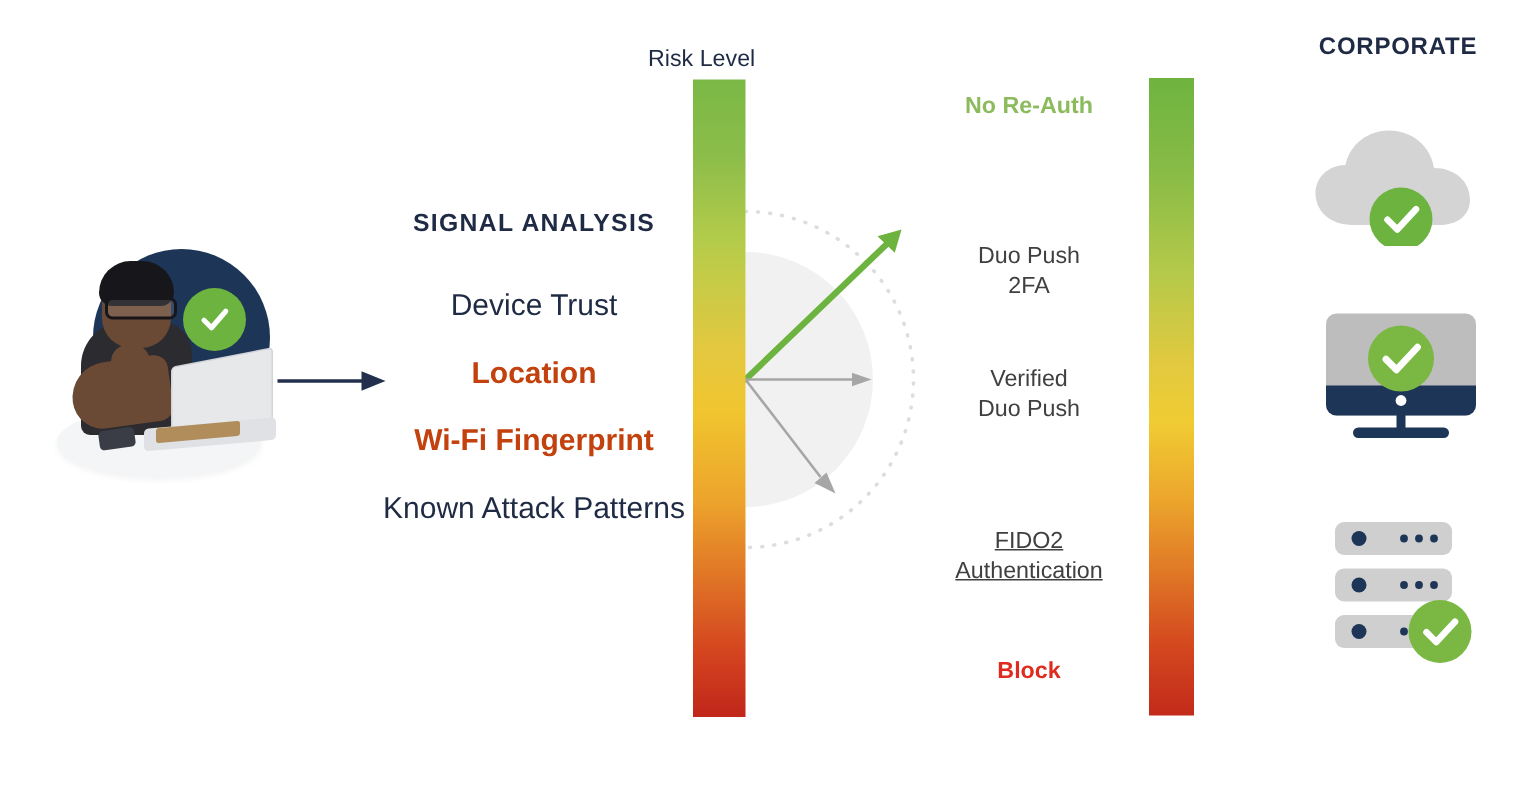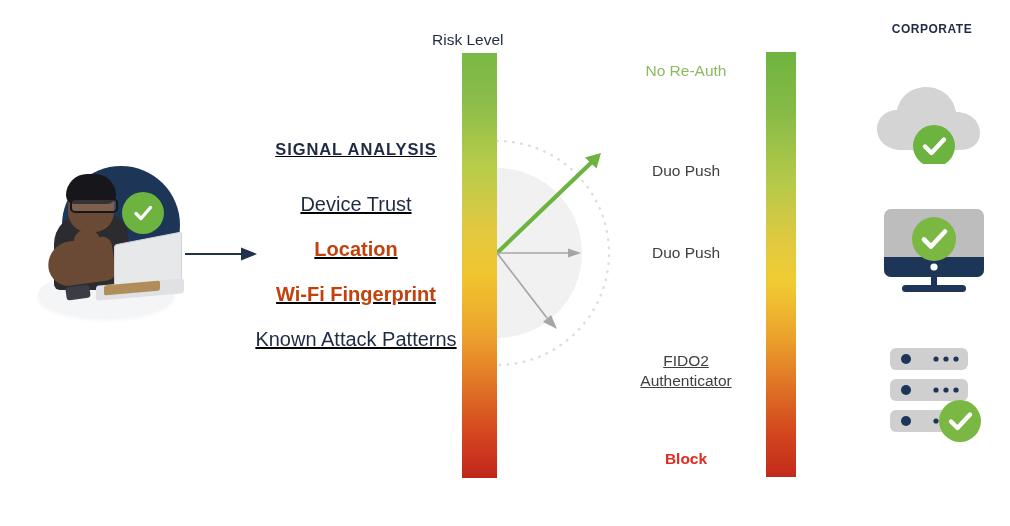--- a/index.html
+++ b/index.html
@@ -102,21 +102,20 @@
 
   .check-glyph { display:block; }
 
   
   #flow-arrow { left: 183px; top: 240px; width: 76px; height: 28px; }
 
   
   #signal-analysis-panel {
     left: 232px; top: 140px; width: 248px;
     text-align: center;
-    text-decoration: underline;
   }
   #signal-analysis-title {
     font-size: 16.5px;
     font-weight: bold;
     letter-spacing: 0.9px;
     color: #1f2a44;
     margin-bottom: 34px;
   }
   .signal-item {
     font-size: 20px;
@@ -160,28 +159,28 @@
       #e07a26 77%, #d4481f 89%, #c22a1a 100%);
   }
   .auth-label {
     position: absolute;
     width: 180px;
     text-align: center;
     font-size: 15.5px;
     color: #404040;
     line-height: 1.3;
   }
-  .auth-label.green { color: #8cbb5e; font-weight: normal; }
+  .auth-label.green { color: #8cbb5e; font-weight: bold; }
   .auth-label.red   { color: #e02b20; font-weight: bold; }
 
   
   #corporate-resources-title {
     left: 866px; top: 22px; width: 132px;
     text-align: center;
-    font-size: 12px; font-weight: bold;
+    font-size: 16px; font-weight: bold;
     letter-spacing: 0.5px;
     color: #1f2a44;
     line-height: 1.25;
   }
   #cloud-resource  { left: 872px; top: 82px;  width: 124px; height: 82px; }
   #device-resource { left: 876px; top: 205px; width: 116px; height: 98px; }
   #server-resource { left: 884px; top: 342px; width: 108px; height: 100px; }
 </style>
 </head>
 <body>
@@ -246,29 +245,31 @@
   <div class="abs" id="risk-level-title">Risk Level</div>
   <div class="abs" id="risk-level-bar"></div>
 
   <div class="abs" id="auth-requirement-bar"></div>
 
   <div class="auth-label green" style="left:596px; top:61px;">
     <div>No Re-Auth</div>
   </div>
   <div class="auth-label" style="left:596px; top:161px;">
     <div>Duo Push</div>
+    <div>2FA</div>
   </div>
   <div class="auth-label" style="left:596px; top:243px;">
+    <div>Verified</div>
     <div>Duo Push</div>
   </div>
   <div class="auth-label" style="left:596px; top:351px;text-decoration:underline;">
     <div>FIDO2</div>
-    <div>Authenticator</div>
-  </div>
-  <div class="auth-label red" style="left:596px; top:449px;">
+    <div>Authentication</div>
+  </div>
+  <div class="auth-label red" style="left:596px; top:438px;">
     <div>Block</div>
   </div>
 
   <div class="abs" id="corporate-resources-title">
     <div>CORPORATE</div>
   </div>
 
   <svg class="abs" id="cloud-resource" viewBox="0 0 124 82">
     <path d="M30 68 C14 68 5 58 5 47 C5 36 14 28 25 28 C28 14 40 5 54 5
              C70 5 82 16 84 30 C98 30 108 39 108 51 C108 62 99 68 88 68 Z" fill="#d4d4d4"></path>

